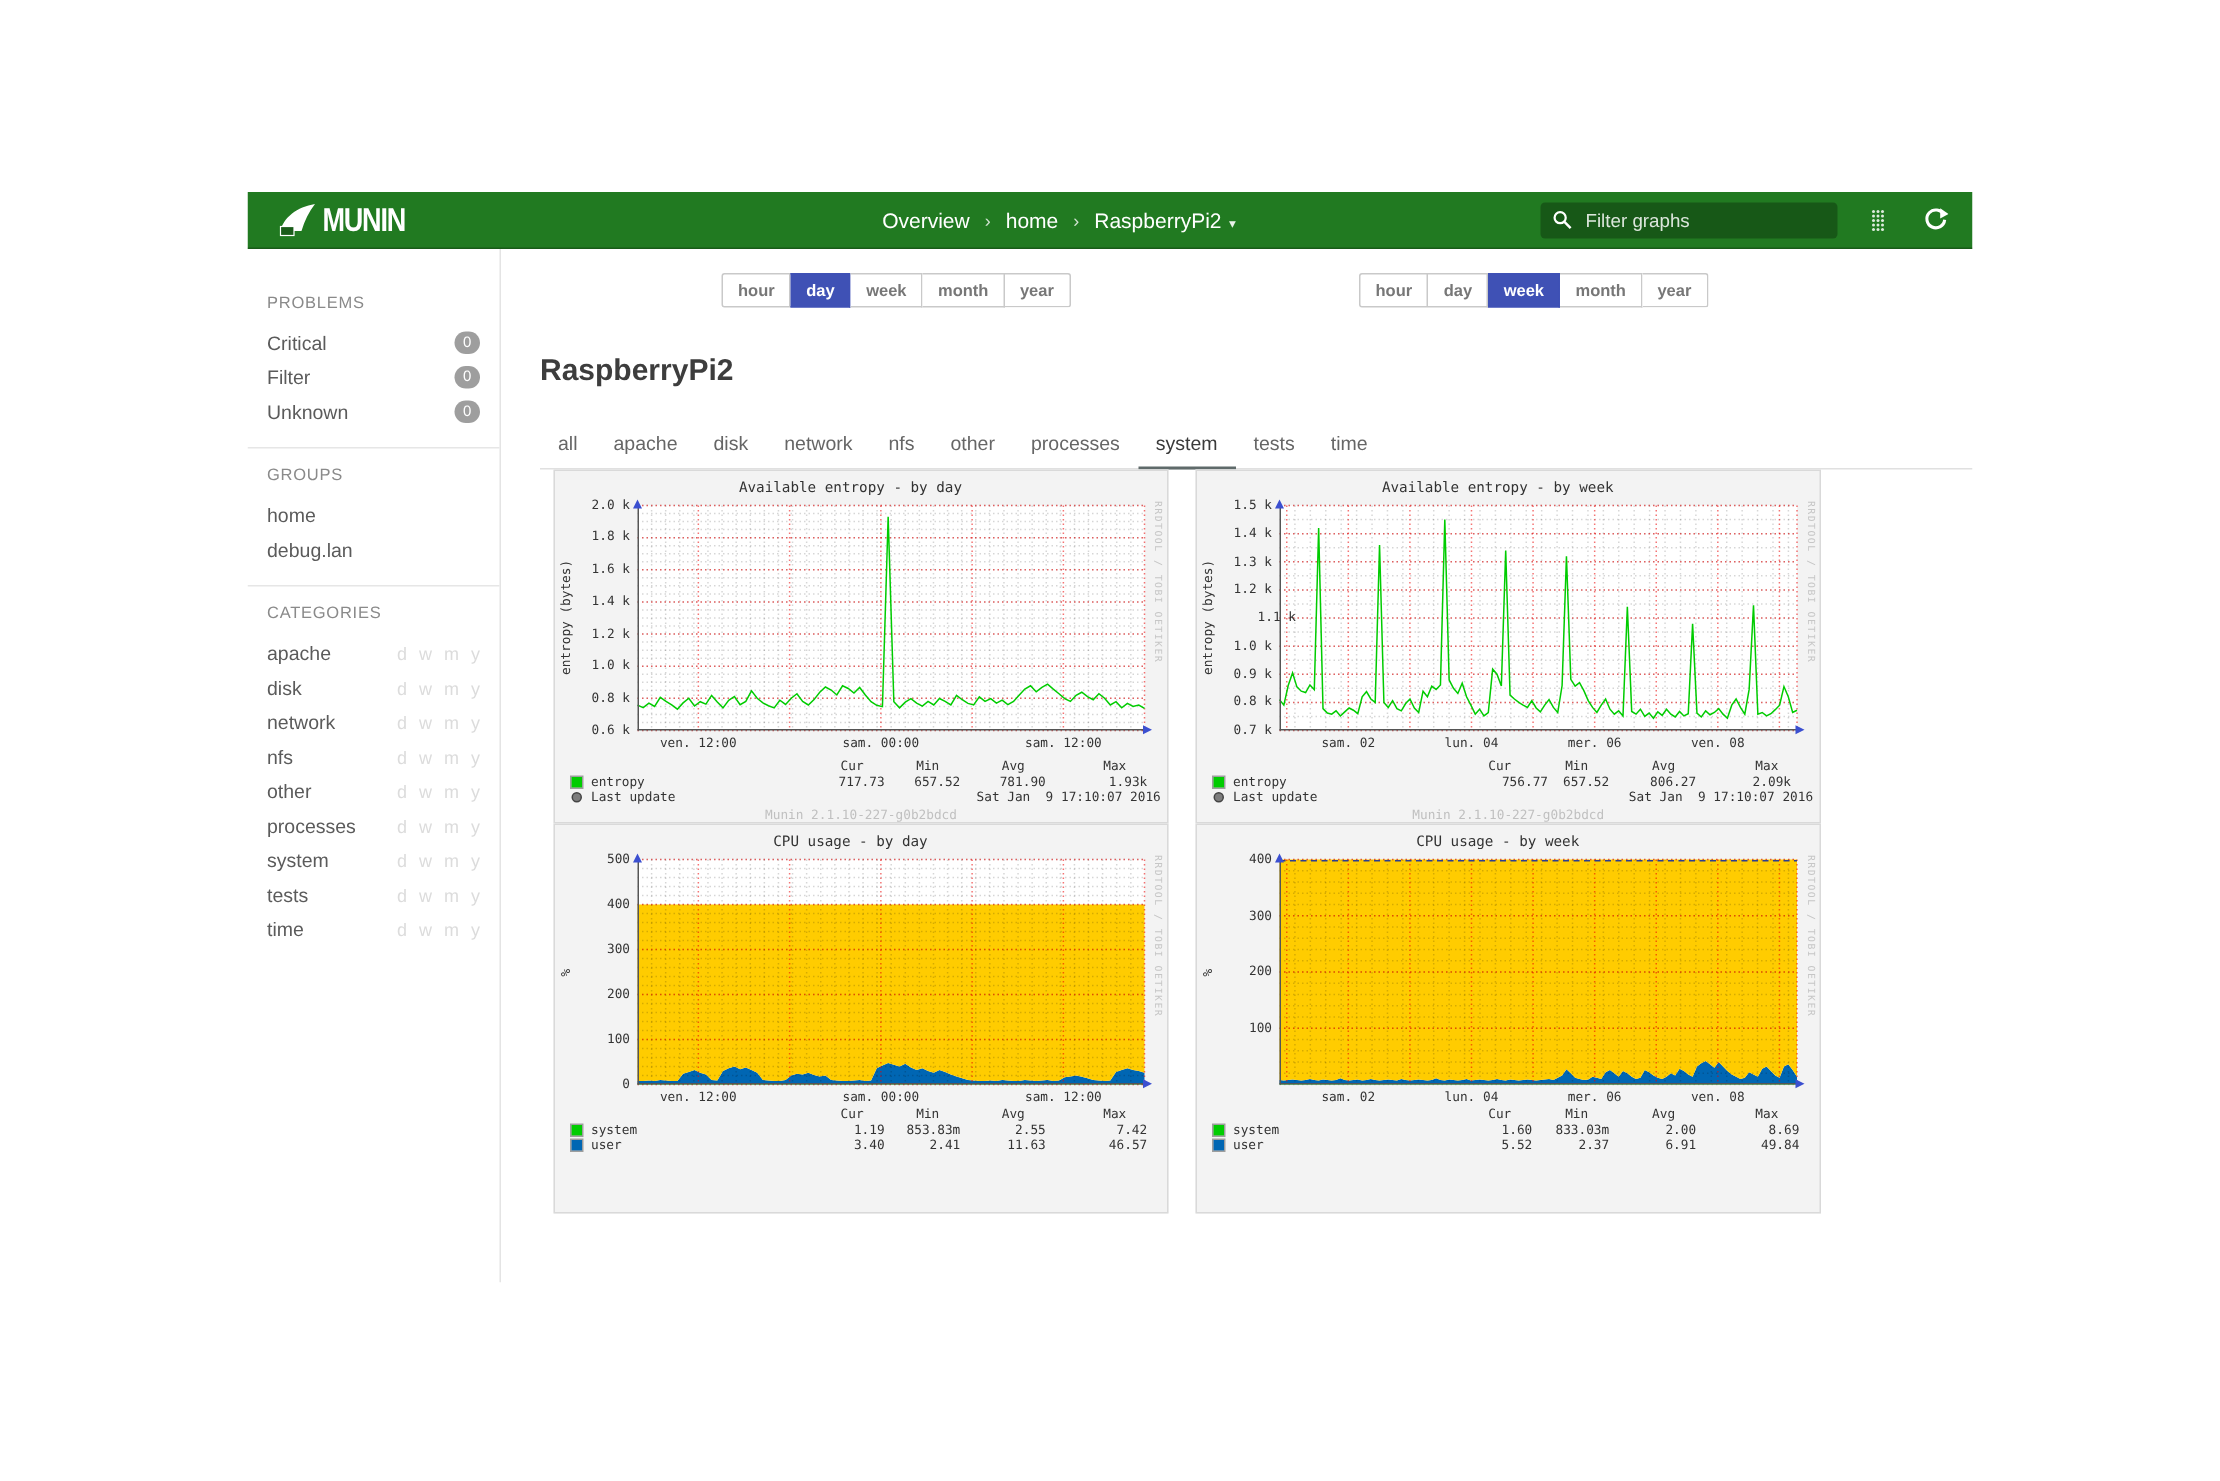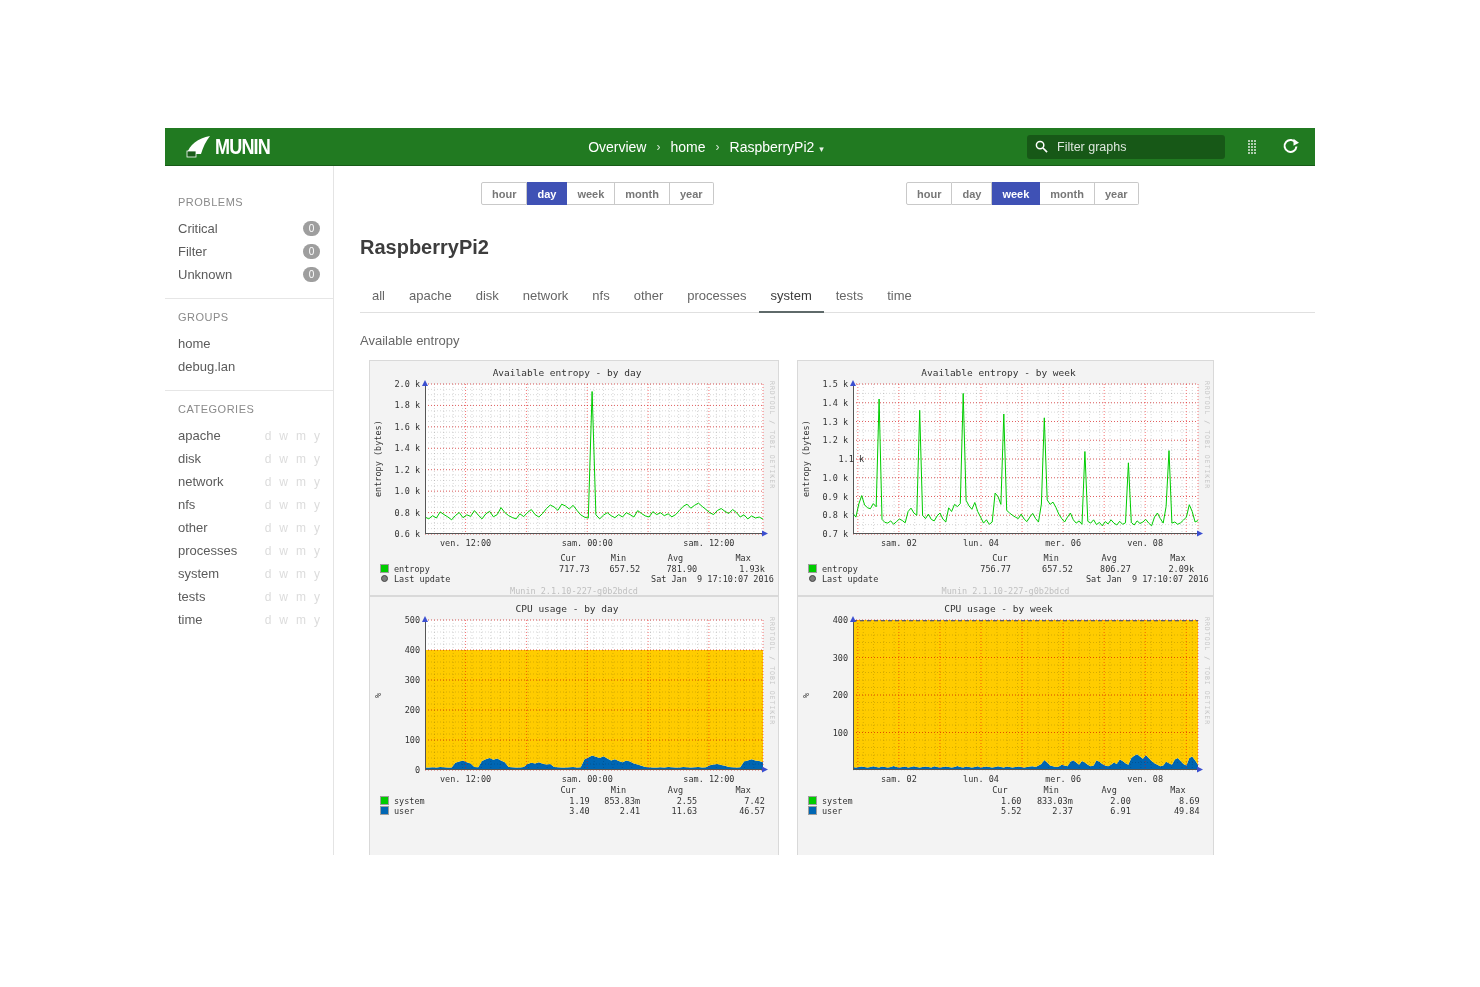--- a/index.html
+++ b/index.html
@@ -211,21 +211,20 @@
           <div class="tab">disk</div>
           <div class="tab">network</div>
           <div class="tab">nfs</div>
           <div class="tab">other</div>
           <div class="tab">processes</div>
           <div class="tab sel">system</div>
           <div class="tab">tests</div>
           <div class="tab">time</div>
         </div>
       <div id="sections">
-          <div class="section-label">Available entropy</div>
           <div class="graph-row">
             <div class="gpanel" style="width: 410px; height: 236px;">
               <div class="gtitle">Available entropy - by day</div>
               <div class="gylab">entropy (bytes)</div>
               <div class="gwm">RRDTOOL / TOBI OETIKER</div>
               <svg width="338" height="150" style="position:absolute;left:55px;top:23px;overflow:visible">
                 <rect x="0" y="0" width="338" height="150" fill="#ffffff"></rect>
                 <g></g>
                 <g>
                   <line x1="9.3964" y1="0" x2="9.3964" y2="150" stroke="rgba(0,0,0,0.16)" stroke-dasharray="1,2"></line>
@@ -424,21 +423,21 @@
               <div class="gyt" style="left: 16px; top: 93px;">1.1 k</div>
               <div class="gyt" style="left: 0px; top: 111.75px;">1.0 k</div>
               <div class="gyt" style="left: 0px; top: 130.5px;">0.9 k</div>
               <div class="gyt" style="left: 0px; top: 149.25px;">0.8 k</div>
               <div class="gyt" style="left: 0px; top: 168px;">0.7 k</div>
               <div class="gxt" style="left: 55.885px;">sam. 02</div>
               <div class="gxt" style="left: 137.995px;">lun. 04</div>
               <div class="gxt" style="left: 220.105px;">mer. 06</div>
               <div class="gxt" style="left: 302.215px;">ven. 08</div>
               <div class="glegrow" style="top: 192px;"><span class="cval" style="left: 129.512px;">Cur</span><span class="cval" style="left: 180.803px;">Min</span><span class="cval" style="left: 238.766px;">Avg</span><span class="cval" style="left: 307.571px;">Max</span></div>
-              <div class="glegrow" style="top: 203px;"><span class="sw" style="background: rgb(0, 204, 0);"></span><span class="nm">entropy</span><span class="cval" style="left: 133px;">756.77</span><span class="cval" style="left: 194.803px;">657.52</span><span class="cval" style="left: 252.766px;">806.27</span><span class="cval" style="left: 316px;">2.09k</span></div>
+              <div class="glegrow" style="top: 203px;"><span class="sw" style="background: rgb(0, 204, 0);"></span><span class="nm">entropy</span><span class="cval" style="left: 154px;">756.77</span><span class="cval" style="left: 194.803px;">657.52</span><span class="cval" style="left: 252.766px;">806.27</span><span class="cval" style="left: 316px;">2.09k</span></div>
               <div class="glegrow" style="top: 212.5px;"><span class="sw circle" style="background: rgb(125, 125, 125);"></span><span class="nm">Last update</span><span class="cval" style="left: 220.745px; width: 190px;">Sat Jan  9 17:10:07 2016</span></div>
               <div class="gfoot" style="top: 225px;">Munin 2.1.10-227-g0b2bdcd</div>
             </div>
           </div>
           <div class="graph-row">
             <div class="gpanel" style="width: 410px; height: 260px;">
               <div class="gtitle">CPU usage - by day</div>
               <div class="gylab">%</div>
               <div class="gwm">RRDTOOL / TOBI OETIKER</div>
               <svg width="338" height="150" style="position:absolute;left:55px;top:23px;overflow:visible">

